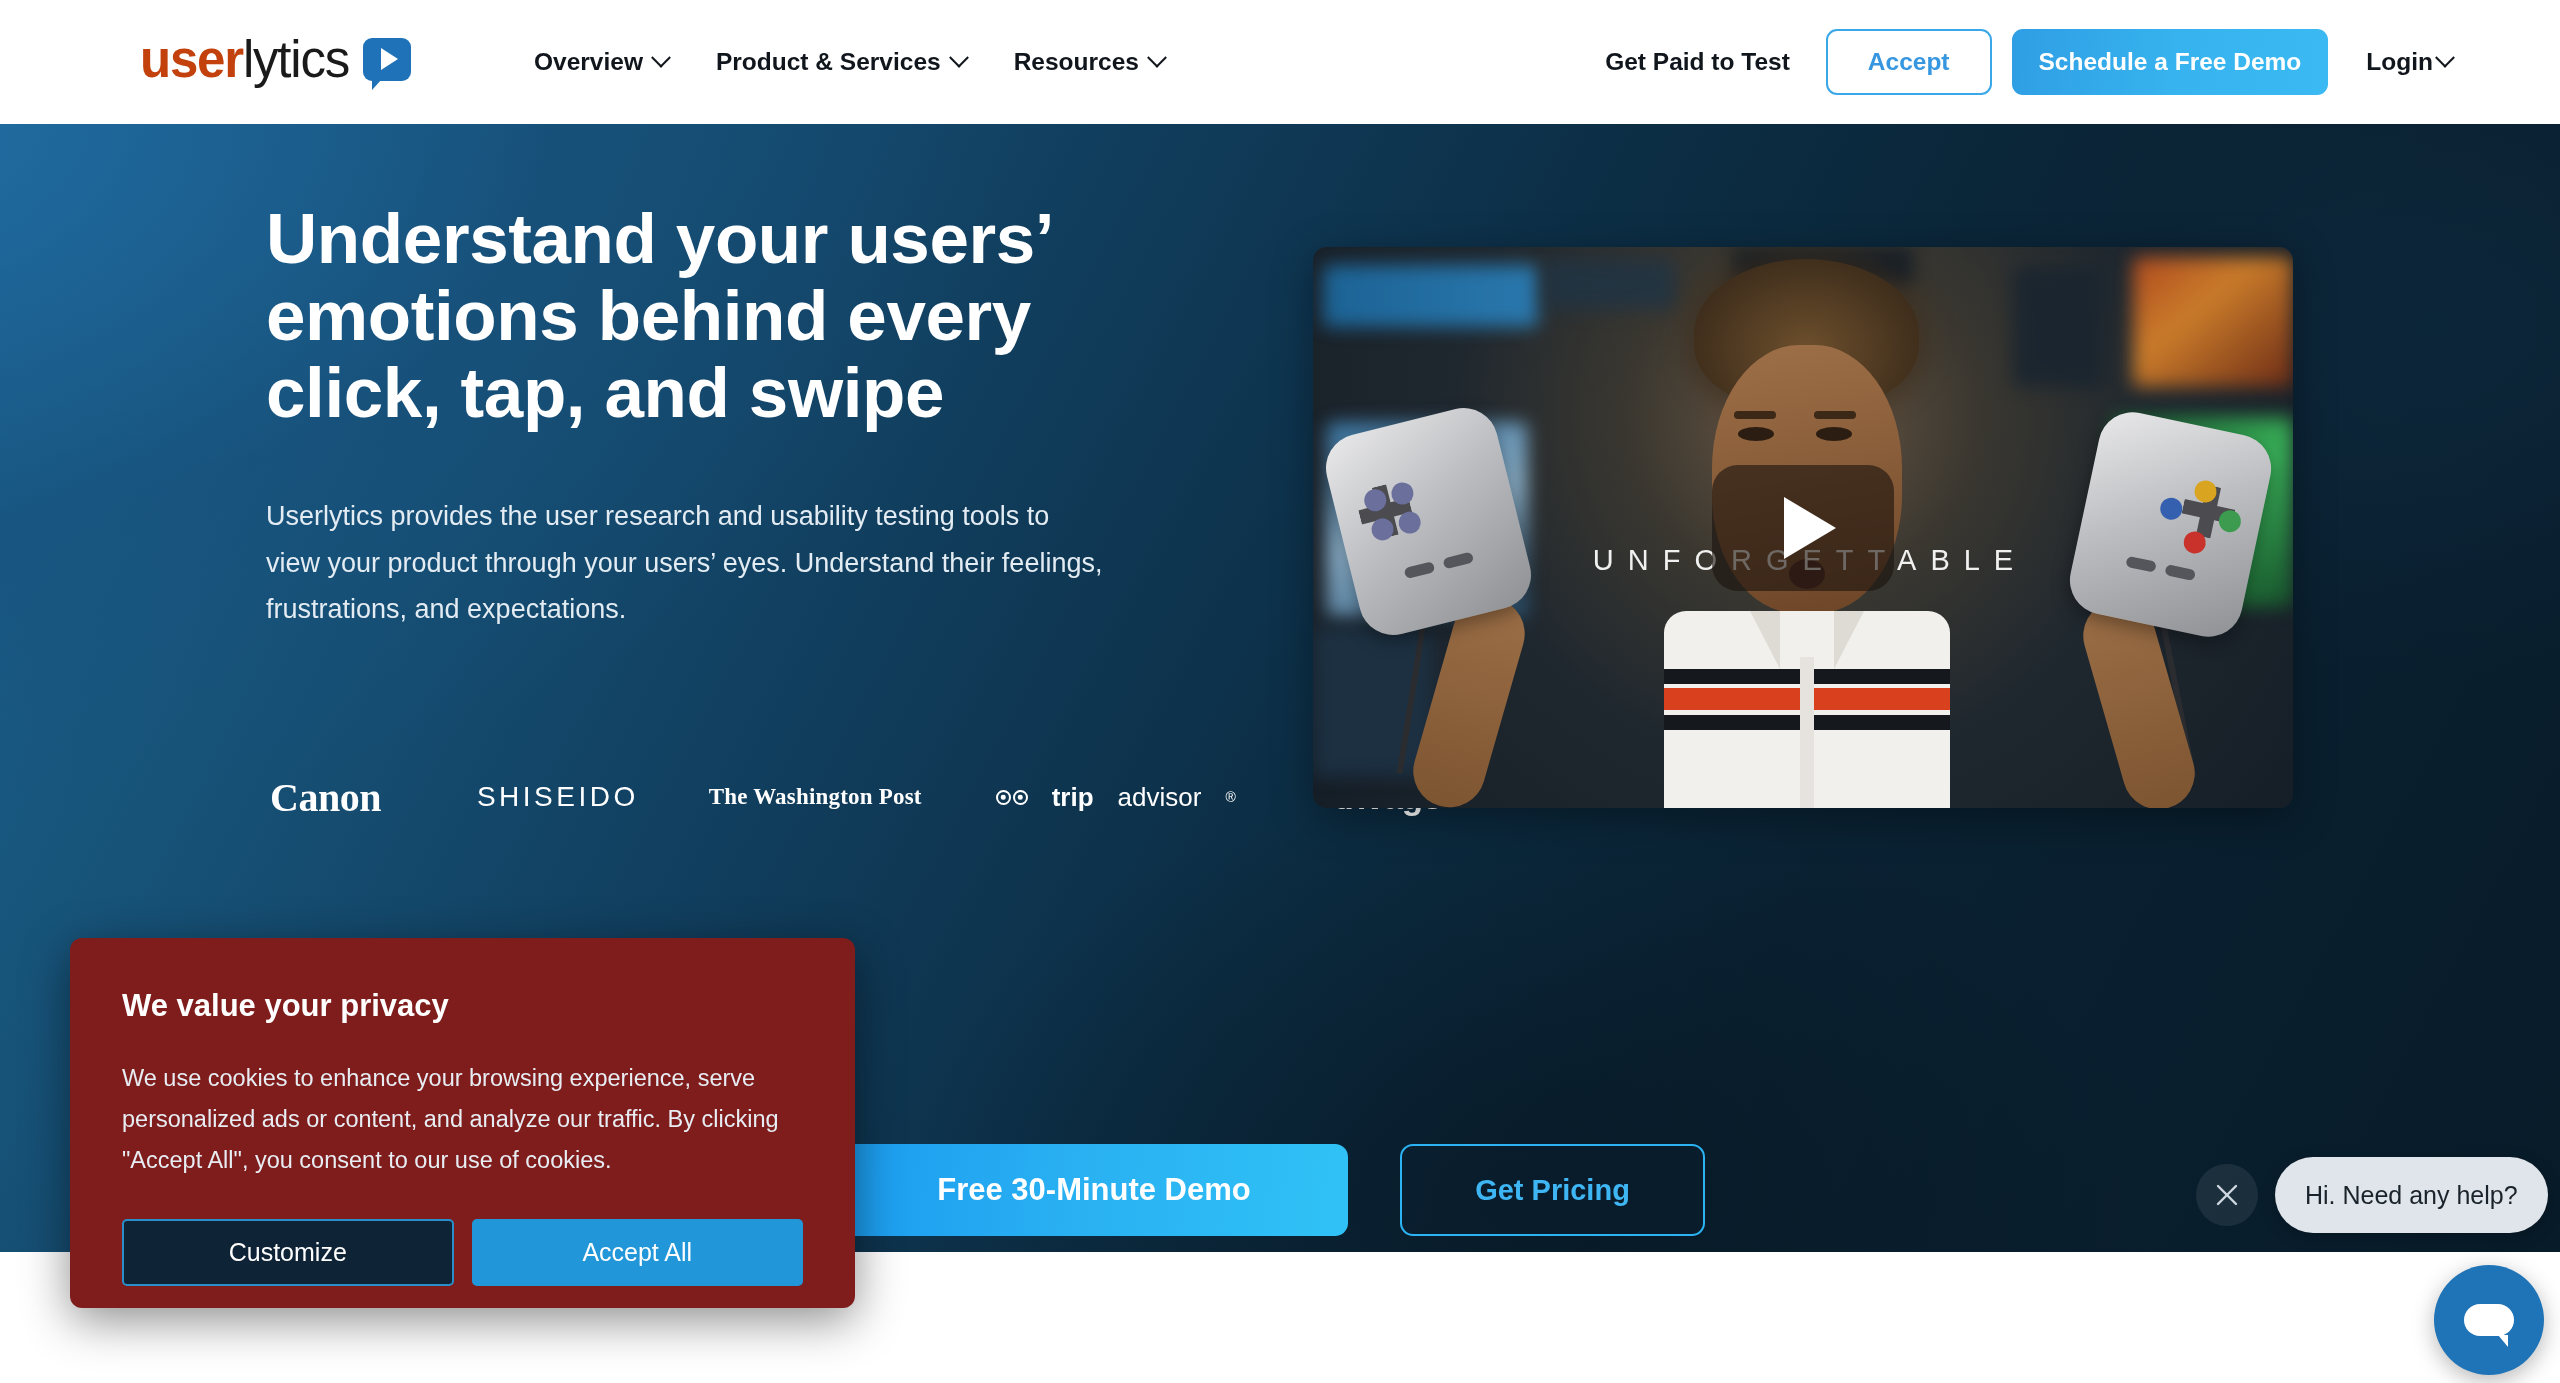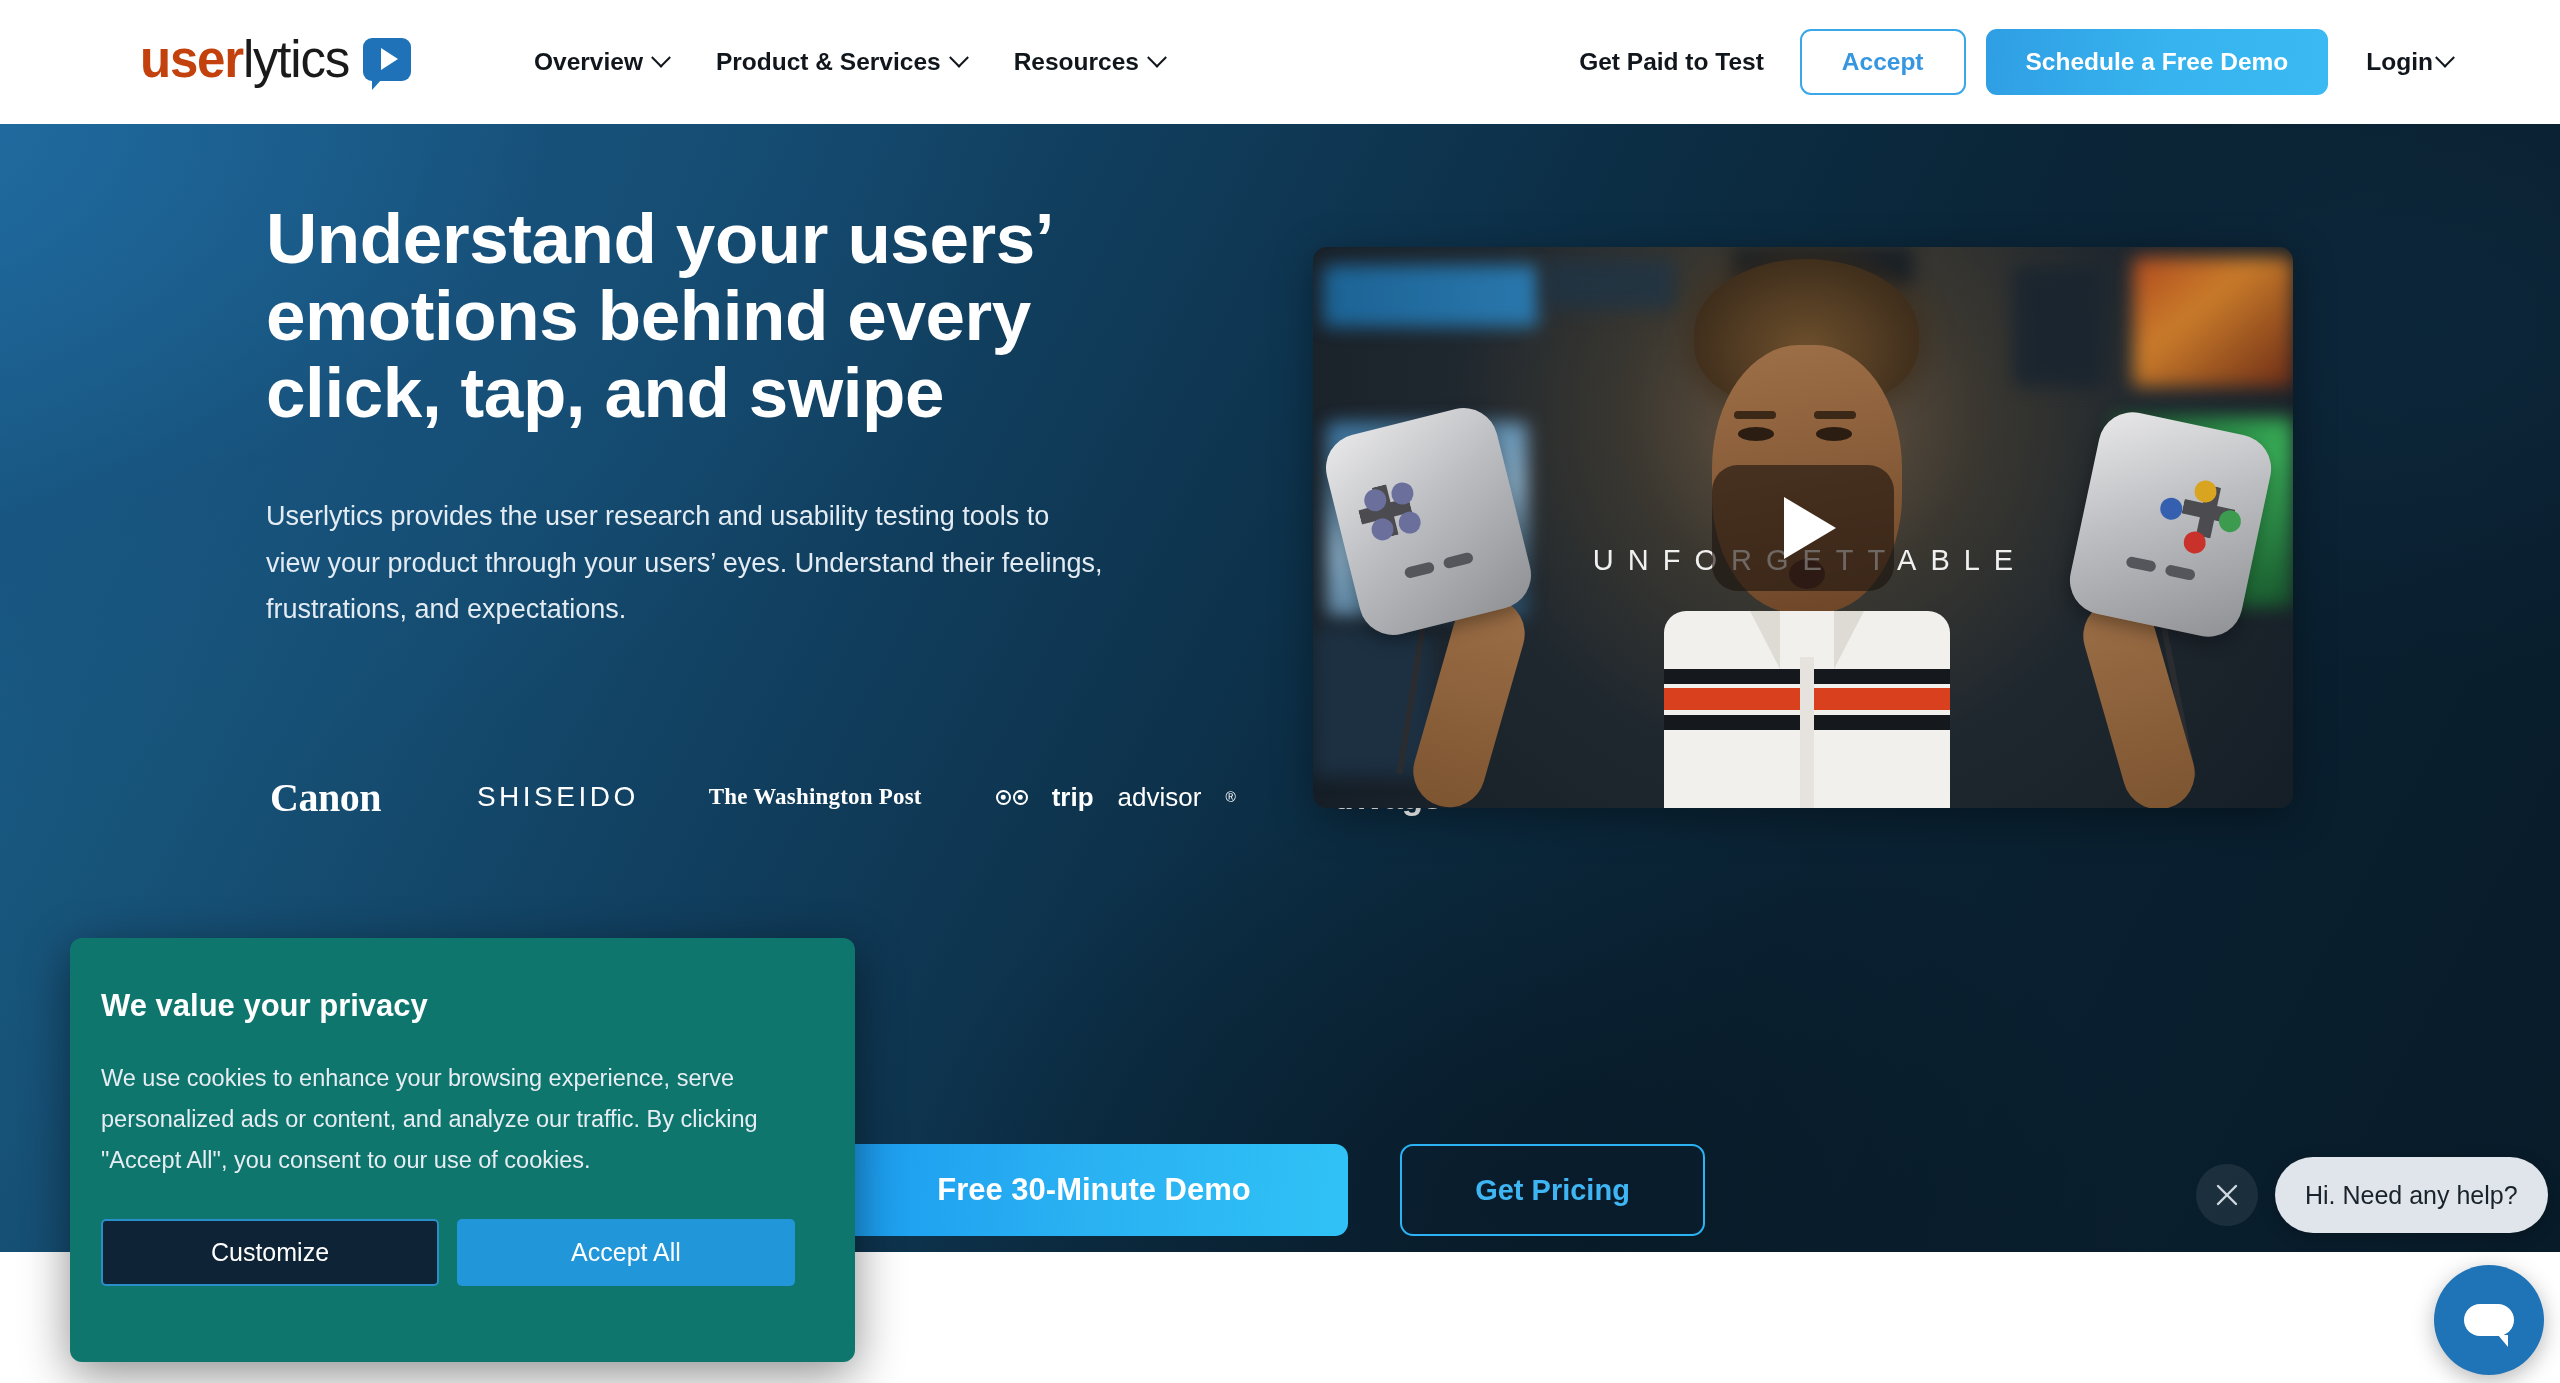--- a/index.html
+++ b/index.html
@@ -140,21 +140,21 @@
     font-weight: 600;
     display: flex;
     align-items: center;
     justify-content: center;
     cursor: pointer;
     white-space: nowrap;
     margin-right: 20px;
   }
   .btn-demo-top {
     height: 66px;
-    padding: 0 40px;
+    padding: 0 27px;
     border: none;
     border-radius: 11px;
     background: linear-gradient(100deg, #2f9ee4 0%, #37b4ef 55%, #3ab9f2 100%);
     color: #ffffff;
     font-size: 24.5px;
     font-weight: 600;
     display: flex;
     align-items: center;
     justify-content: center;
     cursor: pointer;
@@ -494,25 +494,25 @@
     border-bottom: 31px solid transparent;
     margin-left: 13px;
   }
 
   
   .cookie {
     position: absolute;
     left: 70px;
     top: 938px;
     width: 785px;
-    height: 424px;
-    background: #0f766e;
+    height: 370px;
+    background: #7f1d1d;
     border-radius: 12px;
     box-shadow: 0 12px 48px rgba(0,0,0,0.45);
-    padding: 50px 52px 0 31px;
+    padding: 50px 52px 0 52px;
     z-index: 30;
   }
   .cookie-title {
     font-size: 31px;
     font-weight: 700;
     color: #ffffff;
     margin-bottom: 34px;
   }
   .cookie-body {
     font-size: 23.5px;

